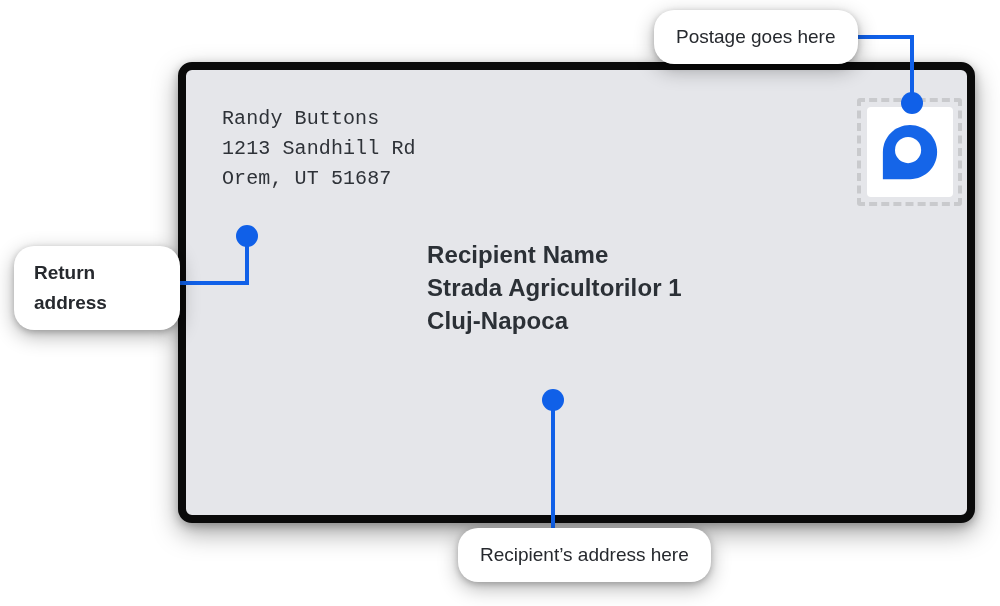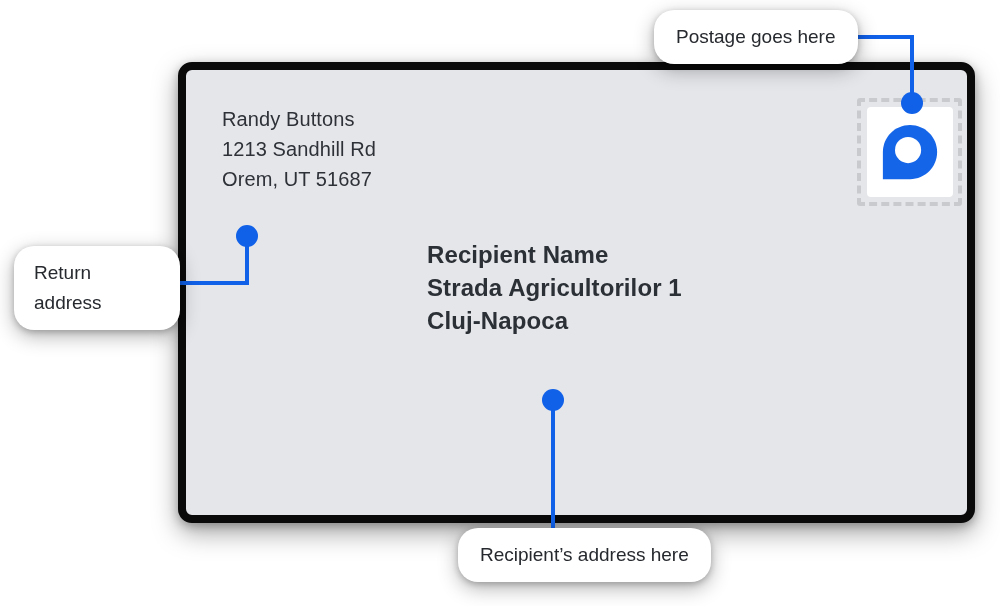--- a/index.html
+++ b/index.html
@@ -40,21 +40,21 @@
   .return-address {
     position: absolute;
     left: 222px;
     top: 104px;
     font-size: 20px;
     line-height: 30px;
     color: #2e3238;
     letter-spacing: 0.1px;
     white-space: nowrap;
   }
-  .return-address div { white-space: nowrap; }
+  .return-address div { white-space: nowrap; font-family: Liberation Mono, monospace; }
 
   
   .recipient-address {
     position: absolute;
     left: 427px;
     top: 238px;
     font-size: 24px;
     line-height: 33px;
     font-weight: bold;
     color: #2b3036;
@@ -106,21 +106,21 @@
     background: #ffffff;
     border-radius: 20px;
     color: #26292e;
     font-size: 19px;
     line-height: 30px;
     padding: 12px 22px;
     box-shadow: 0 6px 20px rgba(0,0,0,0.30),
                 0 2px 6px rgba(0,0,0,0.22);
     white-space: nowrap;
   }
-  .tooltip.multiline { white-space: normal; }
+  .tooltip.multiline { white-space: normal; font-weight: bold; }
 
   #tooltip-postage {
     left: 654px;
     top: 10px;
   }
   #tooltip-return {
     left: 14px;
     top: 246px;
     width: 166px;
     padding: 12px 20px;

